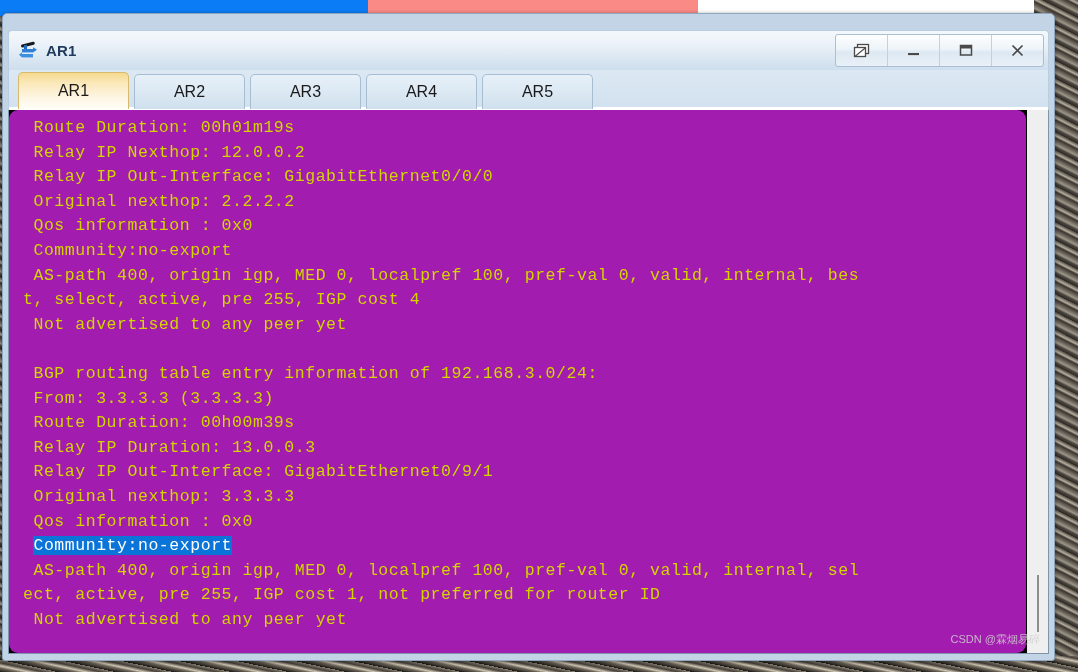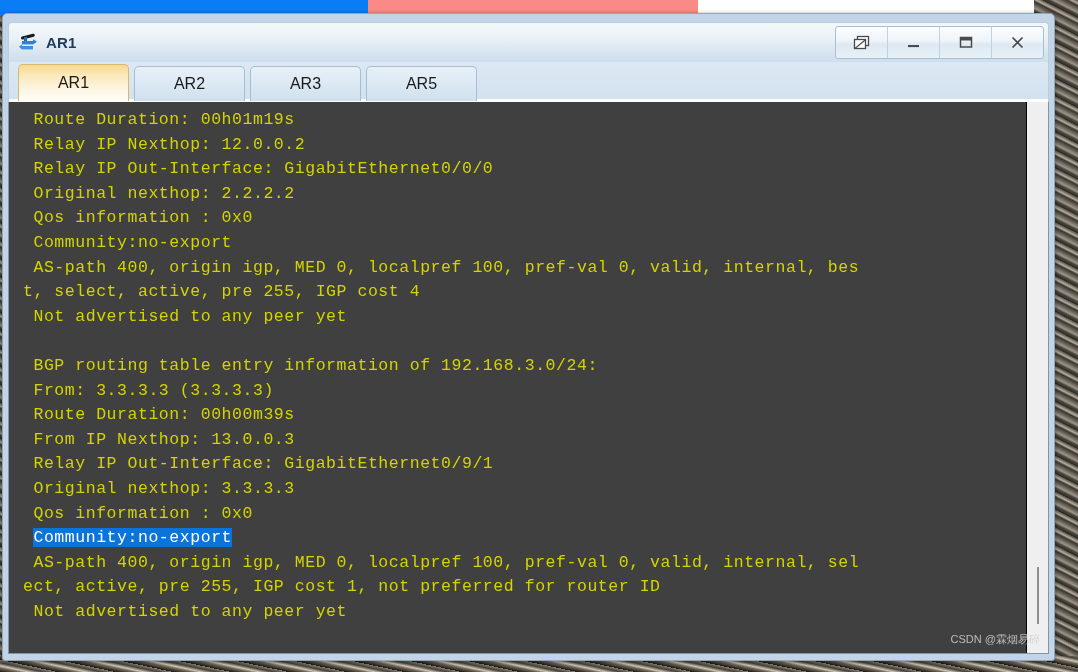--- a/index.html
+++ b/index.html
@@ -53,21 +53,21 @@
     position: absolute;
     left: 2px;
     top: 13px;
     width: 1053px;
     height: 648px;
     background: #c3d4e6;
     border: 1px solid #8fa8bf;
     border-radius: 5px 5px 3px 3px;
     box-shadow: 0 1px 4px rgba(0,0,0,0.45);
     box-sizing: border-box;
-    padding: 8px 5px 6px 5px;
+    padding: 16px 5px 6px 5px;
     display: flex;
     flex-direction: column;
   }
 
   
   #titlebar {
     position: relative;
     height: 40px;
     flex: 0 0 40px;
     background: linear-gradient(to bottom, #f4f8fc 0%, #eaf1f8 38%, #d8e5f1 75%, #cfdeee 100%);
@@ -165,25 +165,26 @@
     display: flex;
     background: #000;
     border: 1px solid #7e96ab;
     border-top: 1px solid #ffffff;
     box-sizing: border-box;
     position: relative;
     overflow: hidden;
   }
   #terminal {
     flex: 1 1 auto;
-    background: #404040;
+    background: #a21caf;
     overflow: hidden;
     position: relative;
     padding: 6px 0 0 14px;
     box-sizing: border-box;
+    border-radius: 9px;
   }
   .tline {
     font-family: "Liberation Mono", "DejaVu Sans Mono", monospace;
     font-size: 16.5px;
     line-height: 24.6px;
     color: #d4d400;
     white-space: pre;
     letter-spacing: 0.55px;
     height: 24.6px;
   }
@@ -284,20 +285,23 @@
 
   <div id="tabstrip">
     <div class="tab active">
       <span>AR1</span>
     </div>
     <div class="tab">
       <span>AR2</span>
     </div>
     <div class="tab">
       <span>AR3</span>
+    </div>
+    <div class="tab">
+      <span>AR4</span>
     </div>
     <div class="tab">
       <span>AR5</span>
     </div>
   </div>
 
   <div id="terminal-wrap">
     <div id="terminal">
         <div class="tline"> Route Duration: 00h01m19s</div>
         <div class="tline"> Relay IP Nexthop: 12.0.0.2</div>
@@ -305,21 +309,21 @@
         <div class="tline"> Original nexthop: 2.2.2.2</div>
         <div class="tline"> Qos information : 0x0</div>
         <div class="tline"> Community:no-export</div>
         <div class="tline"> AS-path 400, origin igp, MED 0, localpref 100, pref-val 0, valid, internal, bes</div>
         <div class="tline">t, select, active, pre 255, IGP cost 4</div>
         <div class="tline"> Not advertised to any peer yet</div>
         <div class="tline blank"> </div>
         <div class="tline"> BGP routing table entry information of 192.168.3.0/24:</div>
         <div class="tline"> From: 3.3.3.3 (3.3.3.3)</div>
         <div class="tline"> Route Duration: 00h00m39s</div>
-        <div class="tline"> From IP Nexthop: 13.0.0.3</div>
+        <div class="tline"> Relay IP Duration: 13.0.0.3</div>
         <div class="tline"> Relay IP Out-Interface: GigabitEthernet0/9/1</div>
         <div class="tline"> Original nexthop: 3.3.3.3</div>
         <div class="tline"> Qos information : 0x0</div>
         <div class="tline"> <span class="sel">Community:no-export</span></div>
         <div class="tline"> AS-path 400, origin igp, MED 0, localpref 100, pref-val 0, valid, internal, sel</div>
         <div class="tline">ect, active, pre 255, IGP cost 1, not preferred for router ID</div>
         <div class="tline"> Not advertised to any peer yet</div>
         <div class="tline blank"> </div>
         <div class="tline blank"> </div>
       </div>

